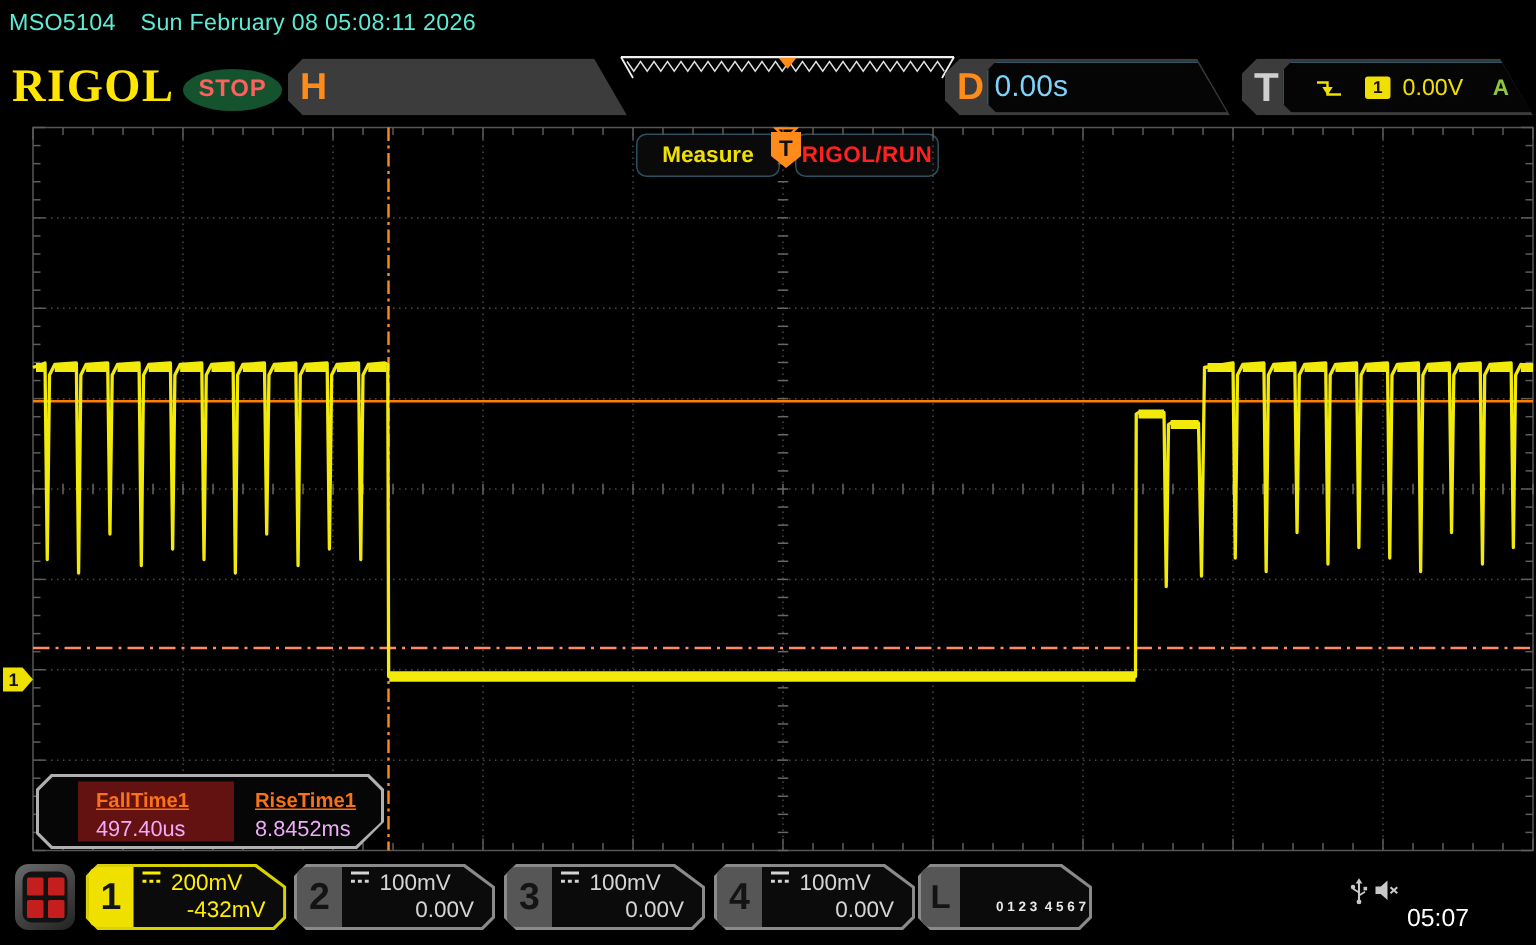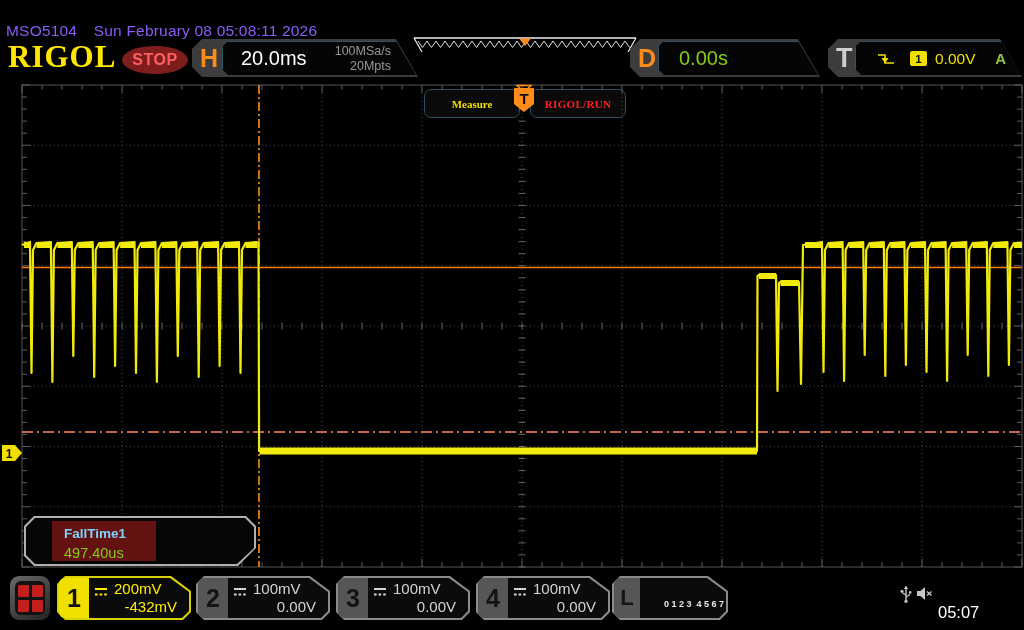--- a/index.html
+++ b/index.html
@@ -1,79 +1,79 @@
 <!DOCTYPE html>
 <html><head>
 <meta charset="utf-8">
 <style>
   html,body{margin:0;padding:0;background:#000;}
   body{width:1024px;height:630px;overflow:hidden;font-family:"Liberation Sans",sans-serif;
        -webkit-font-smoothing:antialiased;}
   .screen{position:relative;width:1024px;height:630px;background:#000;}
 
   
-  .titlebar{position:absolute;left:6px;top:22px;height:22px;color:#8b5cf6;font-size:15.5px;
+  .titlebar{position:absolute;left:6px;top:7px;height:22px;color:#5eead4;font-size:15.5px;
             letter-spacing:.2px;white-space:nowrap;}
   .titlebar .model{margin-right:12px;}
 
   
   .header{position:absolute;left:0;top:34px;width:860px;height:51px;}
   .logo{position:absolute;left:8px;top:5px;font-family:"Liberation Serif",serif;
         font-weight:bold;font-size:31px;color:#ffe600;letter-spacing:1px;}
   .stop-pill{position:absolute;left:122px;top:12px;width:66px;height:28px;border-radius:50%;
-             background:#7f1d1d;color:#ff5f5f;font-weight:bold;font-size:16px;
+             background:#14532d;color:#ff5f5f;font-weight:bold;font-size:16px;
              display:flex;align-items:center;justify-content:center;letter-spacing:.5px;}
   .badge{position:absolute;top:5px;height:38px;}
   .badge .bg{position:absolute;inset:0;background:#3c3c3c;}
   .badge .letter{position:absolute;left:8px;top:0;height:38px;display:flex;align-items:center;
                  font-size:25px;font-weight:bold;z-index:3;}
   .badge .inner{position:absolute;top:2px;bottom:2px;background:#050505;z-index:2;
                 display:flex;align-items:center;}
   .orange{color:#ff8c1a;} .graylet{color:#cfcfcf;}
   .h-badge{left:192px;width:226px;}
   .h-badge .bg{clip-path:polygon(10px 0,204px 0,226px 38px,10px 38px,0 28px,0 10px);}
   .h-badge .inner{left:30px;width:194px;clip-path:polygon(6px 0,174px 0,194px 34px,6px 34px,0 28px,0 6px);
                   border-top:1px solid #2e5665;border-left:1px solid #2e5665;}
   .timebase{color:#fff;font-size:20px;margin-left:18px;}
   .rates{margin-left:auto;margin-right:26px;text-align:right;color:#999;font-size:12.5px;line-height:1.15;}
   .d-badge{left:630px;width:190px;}
   .d-badge .bg{clip-path:polygon(10px 0,168px 0,190px 38px,10px 38px,0 28px,0 10px);}
   .d-badge .inner{left:28px;width:160px;clip-path:polygon(6px 0,140px 0,160px 34px,6px 34px,0 28px,0 6px);
                   border-top:1px solid #2e5665;border-left:1px solid #2e5665;}
-  .delayval{color:#84cc16;font-size:20px;margin-left:20px;}
+  .delayval{color:#7dd3fc;font-size:20px;margin-left:4px;}
   .t-badge{left:828px;width:194px;}
   .t-badge .bg{clip-path:polygon(10px 0,172px 0,194px 38px,10px 38px,0 28px,0 10px);}
   .t-badge .inner{left:27px;width:166px;clip-path:polygon(6px 0,146px 0,166px 34px,6px 34px,0 28px,0 6px);
                   border-top:1px solid #2e5665;border-left:1px solid #2e5665;}
   .t-badge .letter{font-size:27px;}
   .src-badge{width:17px;height:15px;background:#f0e000;color:#111;border-radius:2px;
              font-size:11.5px;font-weight:bold;display:flex;align-items:center;justify-content:center;
              margin:0 8px 0 14px;}
   .trig-level{color:#f0e000;font-size:15.5px;}
   .trig-mode{color:#8ec63f;font-size:15px;font-weight:bold;margin-left:auto;margin-right:16px;}
   .hbtn{position:absolute;top:55px;width:94px;height:27px;background:#0a0a0a;
         border:1.5px solid #2e4f5e;border-radius:7px;display:flex;align-items:center;
-        justify-content:center;font-size:11px;font-weight:bold;font-family:Liberation Serif, serif;}
+        justify-content:center;font-size:15px;font-weight:bold;}
   .measure-btn{left:424px;color:#f0e000;}
   .stoprun-btn{left:530px;color:#ff2020;letter-spacing:.3px;}
   .wavebar{position:absolute;left:412px;top:2px;width:226px;height:17px;}
 
   
   #scope-svg{position:absolute;left:0;top:0;z-index:1;}
 
   
   .measurebox{position:absolute;left:24px;top:516px;width:232px;height:50px;z-index:5;}
   .measurebox .mborder{position:absolute;inset:0;background:#b0b0b0;
       clip-path:polygon(10px 0,222px 0,232px 10px,232px 32px,214px 50px,10px 50px,0 40px,0 10px);}
   .measurebox .minner{position:absolute;left:2px;top:2px;width:228px;height:46px;background:#060606;
       clip-path:polygon(9px 0,219px 0,228px 9px,228px 30px,211px 46px,9px 46px,0 37px,0 9px);}
   .mcol{position:absolute;top:3px;bottom:3px;width:104px;}
   .mcol.sel{background:#641111;}
-  .mcol .mname{position:absolute;left:12px;top:5px;font-size:13.5px;font-weight:bold;color:#7dd3fc;}
-  .mcol .mval{position:absolute;left:12px;top:24px;font-size:14.5px;color:#84cc16;}
+  .mcol .mname{position:absolute;left:12px;top:5px;font-size:13.5px;font-weight:bold;color:#f97316;text-decoration:underline;}
+  .mcol .mval{position:absolute;left:12px;top:24px;font-size:14.5px;color:#f0abfc;}
 
   
   .bottombar{position:absolute;left:0;top:570px;width:1024px;height:60px;background:#000;z-index:4;}
   .menu-icon{position:absolute;left:10px;top:6px;width:40px;height:44px;border-radius:9px;
              background:linear-gradient(145deg,#6a6a6a,#222);display:flex;align-items:center;justify-content:center;}
   .menu-icon .pad{width:30px;height:34px;background:#121212;border-radius:6px;display:grid;
                   grid-template-columns:11px 11px;grid-template-rows:12px 12px;gap:3px;
                   align-content:center;justify-content:center;}
   .menu-icon .sq{background:#c41e1e;border-radius:1px;}
   .chbox{position:absolute;top:6px;width:134px;height:44px;}
@@ -81,21 +81,21 @@
   .chborder{inset:0;clip-path:polygon(8px 0,114px 0,134px 15px,134px 36px,126px 44px,8px 44px,0 36px,0 8px);}
   .chinner{left:2px;top:2px;width:130px;height:40px;background:#0b0b0b;
            clip-path:polygon(7px 0,111px 0,130px 14px,130px 33px,123px 40px,7px 40px,0 33px,0 7px);}
   .ch-on .chborder{background:#d8d000;}
   .ch-off .chborder{background:#8a8a8a;}
   .chtab{position:absolute;left:2px;top:2px;width:30px;height:40px;border-radius:6px 0 0 6px;
          display:flex;align-items:center;justify-content:center;font-size:25px;font-weight:bold;color:#141414;}
   .ch-on .chtab{background:#f0e000;}
   .ch-off .chtab{background:#565656;}
   .chcontent{position:absolute;left:34px;top:2px;right:4px;height:40px;}
-  .chrow1{position:absolute;left:2px;top:2px;display:flex;align-items:flex-end;gap:5px;font-size:15px;}
+  .chrow1{position:absolute;left:2px;top:2px;display:flex;align-items:flex-start;gap:5px;font-size:15px;}
   .chrow2{position:absolute;right:10px;top:20px;font-size:15px;}
   .ch-on .chrow1,.ch-on .chrow2{color:#ffee00;}
   .ch-off .chrow1,.ch-off .chrow2{color:#d4d4d4;}
   .lbox{position:absolute;left:612px;top:6px;width:116px;height:44px;}
   .lborder{position:absolute;inset:0;background:#8a8a8a;
            clip-path:polygon(8px 0,96px 0,116px 15px,116px 36px,108px 44px,8px 44px,0 36px,0 8px);}
   .linner{position:absolute;left:2px;top:2px;width:112px;height:40px;background:#0b0b0b;
           clip-path:polygon(7px 0,93px 0,112px 14px,112px 33px,105px 40px,7px 40px,0 33px,0 7px);}
   .ltab{position:absolute;left:2px;top:2px;width:26px;height:40px;border-radius:6px 0 0 6px;
         background:#565656;display:flex;align-items:center;justify-content:center;
@@ -447,27 +447,20 @@
     <span>Sun February 08 05:08:11 2026</span>
   </div>
 
   <div class="header">
     <div class="logo">RIGOL</div>
     <div class="stop-pill">STOP</div>
 
     <div class="badge h-badge">
       <div class="bg"></div>
       <div class="letter orange">H</div>
-      <div class="inner">
-        <span class="timebase">20.0ms</span>
-        <span class="rates">
-          <span>100MSa/s</span><br>
-          <span>20Mpts</span>
-        </span>
-      </div>
     </div>
 
     <div class="wavebar">
       <svg id="wavebar-svg" width="226" height="17">
           <line x1="2" y1="2" x2="224" y2="2" stroke="#f0f0f0" stroke-width="1.5"></line>
           <line x1="2" y1="2" x2="10" y2="16" stroke="#f0f0f0" stroke-width="1.2"></line>
           <line x1="224" y1="2" x2="216" y2="16" stroke="#f0f0f0" stroke-width="1.2"></line>
           <polyline points="6,5 10.5,11.5 15,5 19.5,11.5 24,5 28.5,11.5 33,5 37.5,11.5 42,5 46.5,11.5 51,5 55.5,11.5 60,5 64.5,11.5 69,5 73.5,11.5 78,5 82.5,11.5 87,5 91.5,11.5 96,5 100.5,11.5 105,5 109.5,11.5 114,5 118.5,11.5 123,5 127.5,11.5 132,5 136.5,11.5 141,5 145.5,11.5 150,5 154.5,11.5 159,5 163.5,11.5 168,5 172.5,11.5 177,5 181.5,11.5 186,5 190.5,11.5 195,5 199.5,11.5 204,5 208.5,11.5 213,5 217.5,11.5" fill="none" stroke="#e0e0e0" stroke-width="1"></polyline>
           <polygon points="107,2.5 119,2.5 113,10" fill="#ff8c1a"></polygon>
         </svg>
@@ -498,20 +491,24 @@
       </div>
     </div>
   </div>
 
   <div class="measurebox">
     <div class="mborder"></div>
     <div class="minner">
       <div class="mcol sel" style="left:26px">
         <div class="mname">FallTime1</div>
         <div class="mval">497.40us</div>
+      </div>
+      <div class="mcol" style="left:132px">
+        <div class="mname">RiseTime1</div>
+        <div class="mval">8.8452ms</div>
       </div>
     </div>
   </div>
 
   <div class="bottombar">
     <div class="menu-icon">
       <div class="pad">
         <span class="sq"></span>
           <span class="sq"></span>
           <span class="sq"></span>

